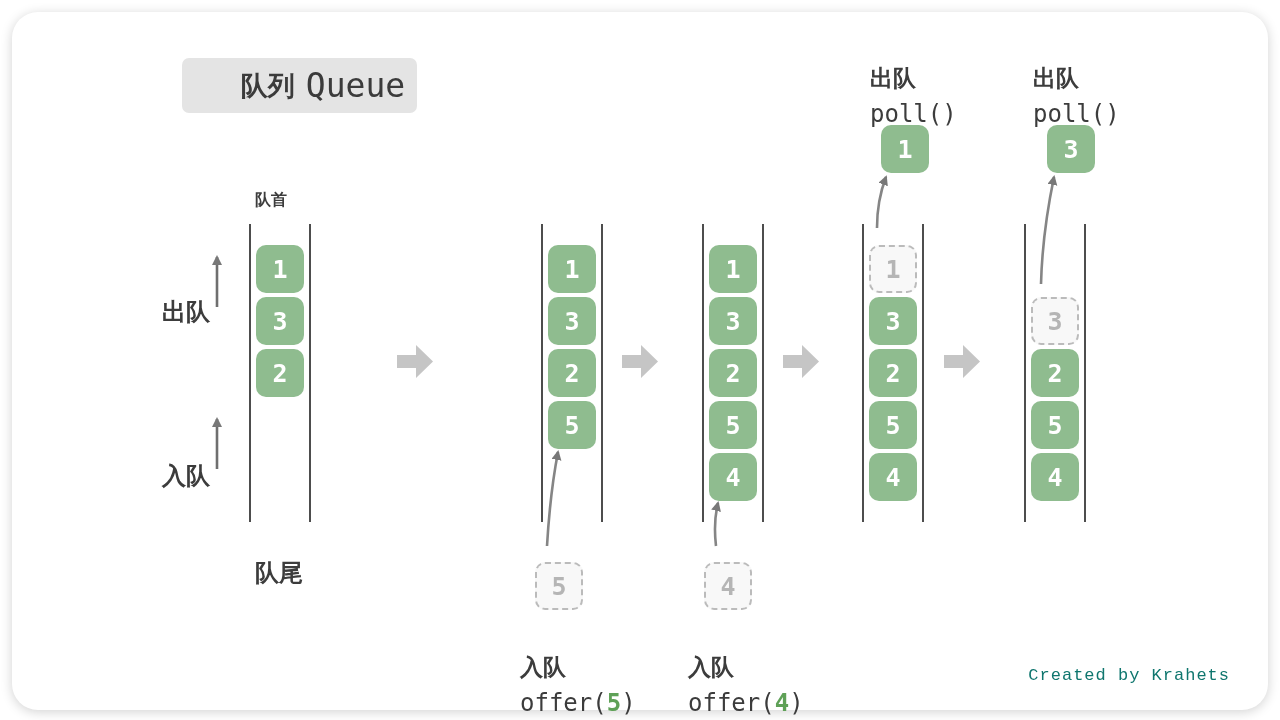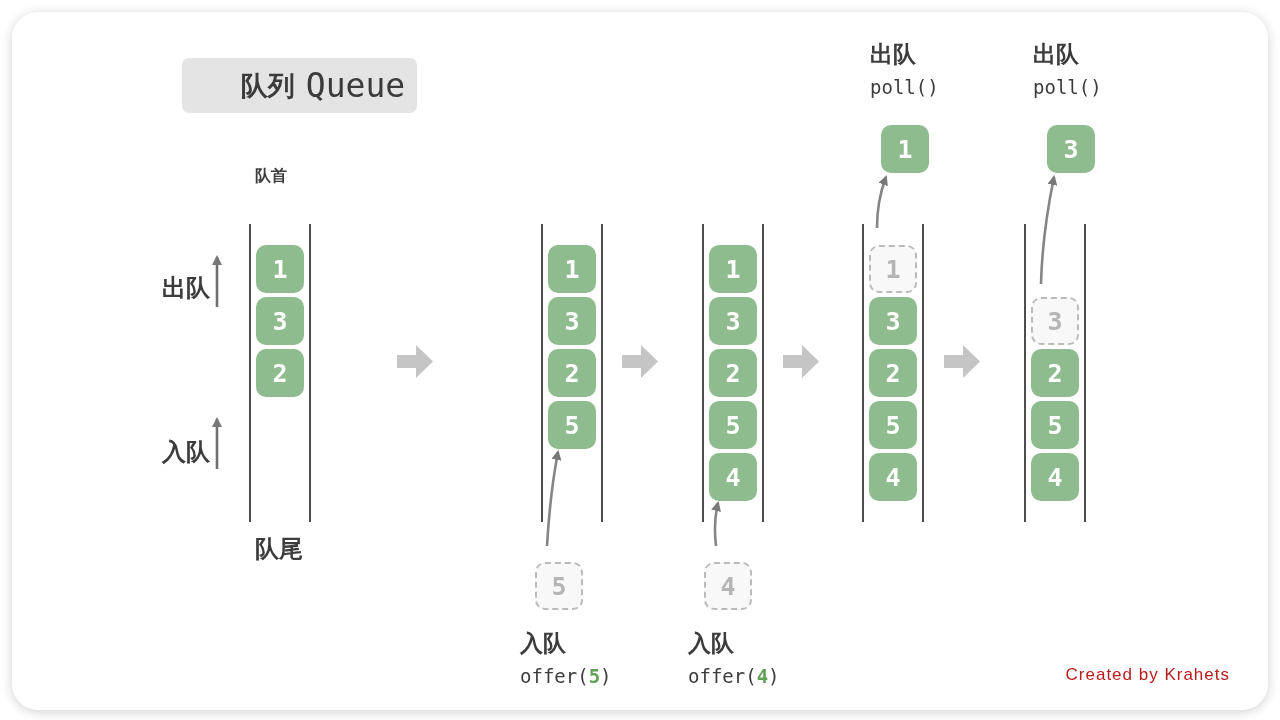--- a/index.html
+++ b/index.html
@@ -14,39 +14,39 @@
   }
   .abs{position:absolute;}
   
   .title-box{
     left:170px;top:46px;width:188px;height:55px;background:#E4E4E4;
     border-radius:7px;display:flex;align-items:center;justify-content:center;gap:11px;padding-left:47px;
   }
   .title-zh{font-size:27px;font-weight:700;color:#3B3B3B;}
   .title-en{font-family:"DejaVu Sans Mono",monospace;font-size:33px;color:#3B3B3B;}
   
-  .cjk{font-weight:700;color:#3C3C3C;font-size:23px;line-height:1;}
-  .mono{font-family:"DejaVu Sans Mono",monospace;color:#3C3C3C;font-size:19px;line-height:1;}
+  .cjk{font-weight:700;color:#3C3C3C;font-size:23px;line-height:1;margin-top:24px;}
+  .mono{font-family:"DejaVu Sans Mono",monospace;color:#3C3C3C;font-size:24px;line-height:1;}
   
   .vline{position:absolute;top:212px;height:298px;width:2px;background:#4D4D4D;}
   
   .cell{
     position:absolute;width:48px;height:48px;border-radius:10px;box-sizing:border-box;
     display:flex;align-items:center;justify-content:center;
     font-family:"DejaVu Sans Mono",monospace;font-weight:700;font-size:25px;
   }
   .cell.solid{background:#8FBC8F;color:#FFFFFF;}
   .cell.ghost{background:#F8F8F8;border:2px dashed #BBBBBB;color:#B5B5B5;}
   
   .op{position:absolute;display:flex;flex-direction:column;gap:12px;}
   .op .arg{color:#5FA157;font-weight:700;}
   
   .watermark{
-    right:38px;bottom:25px;font-family:Liberation Sans, sans-serif;
-    font-size:17px;color:#b91c1c;letter-spacing:1px;
+    right:38px;bottom:25px;font-family:Liberation Mono, monospace;
+    font-size:17px;color:#0f766e;letter-spacing:1px;
   }
   svg.overlay{position:absolute;left:0;top:0;pointer-events:none;}
 </style>
 </head>
 <body>
 
 <div id="canvas">
   <div id="card">
 
     <div class="abs title-box">

